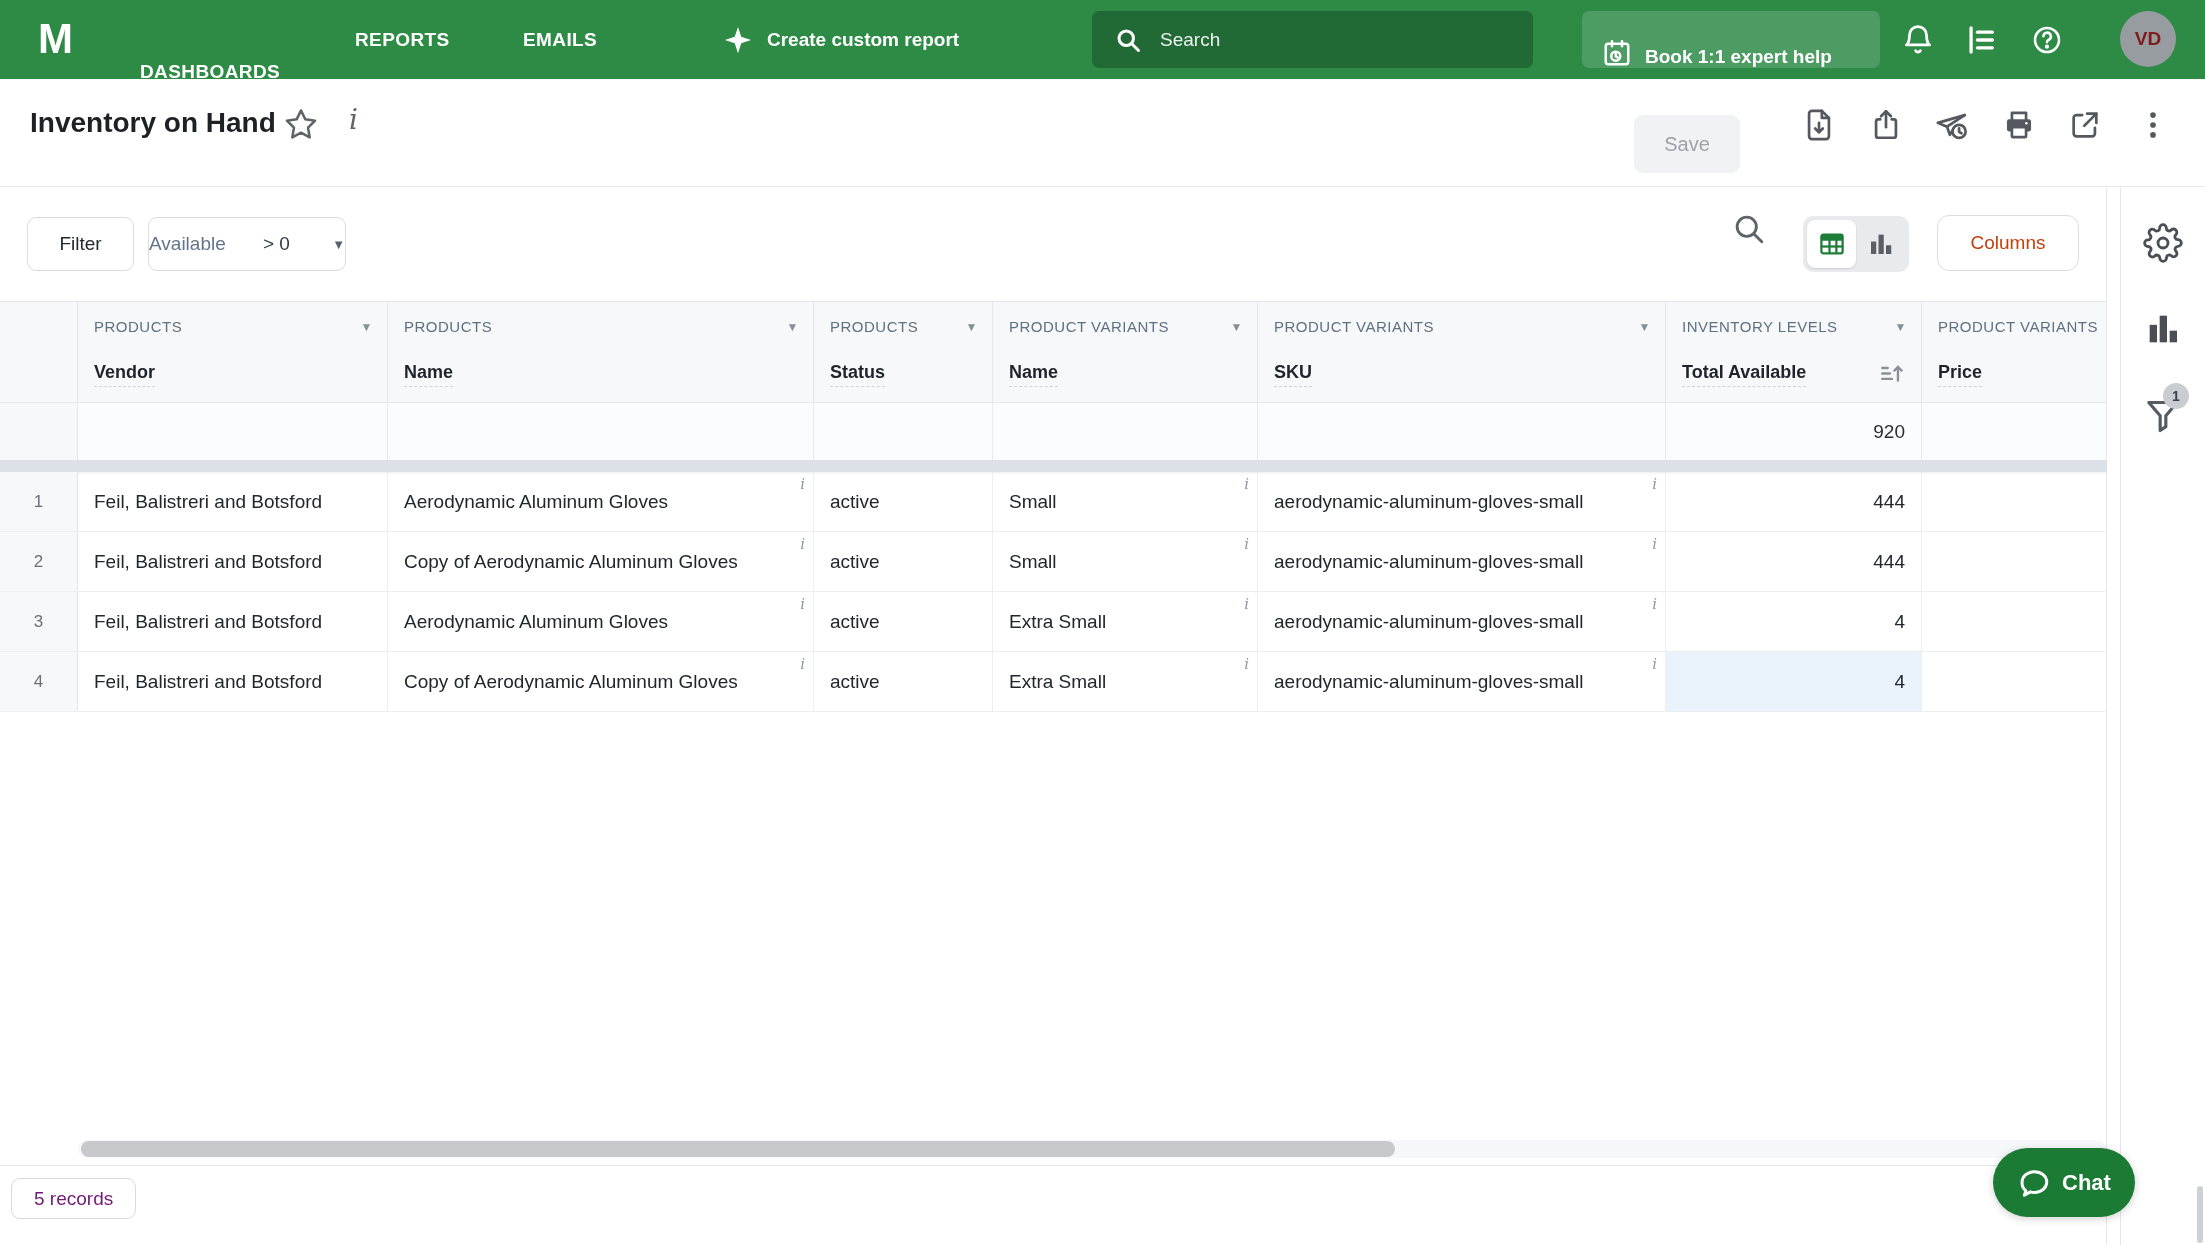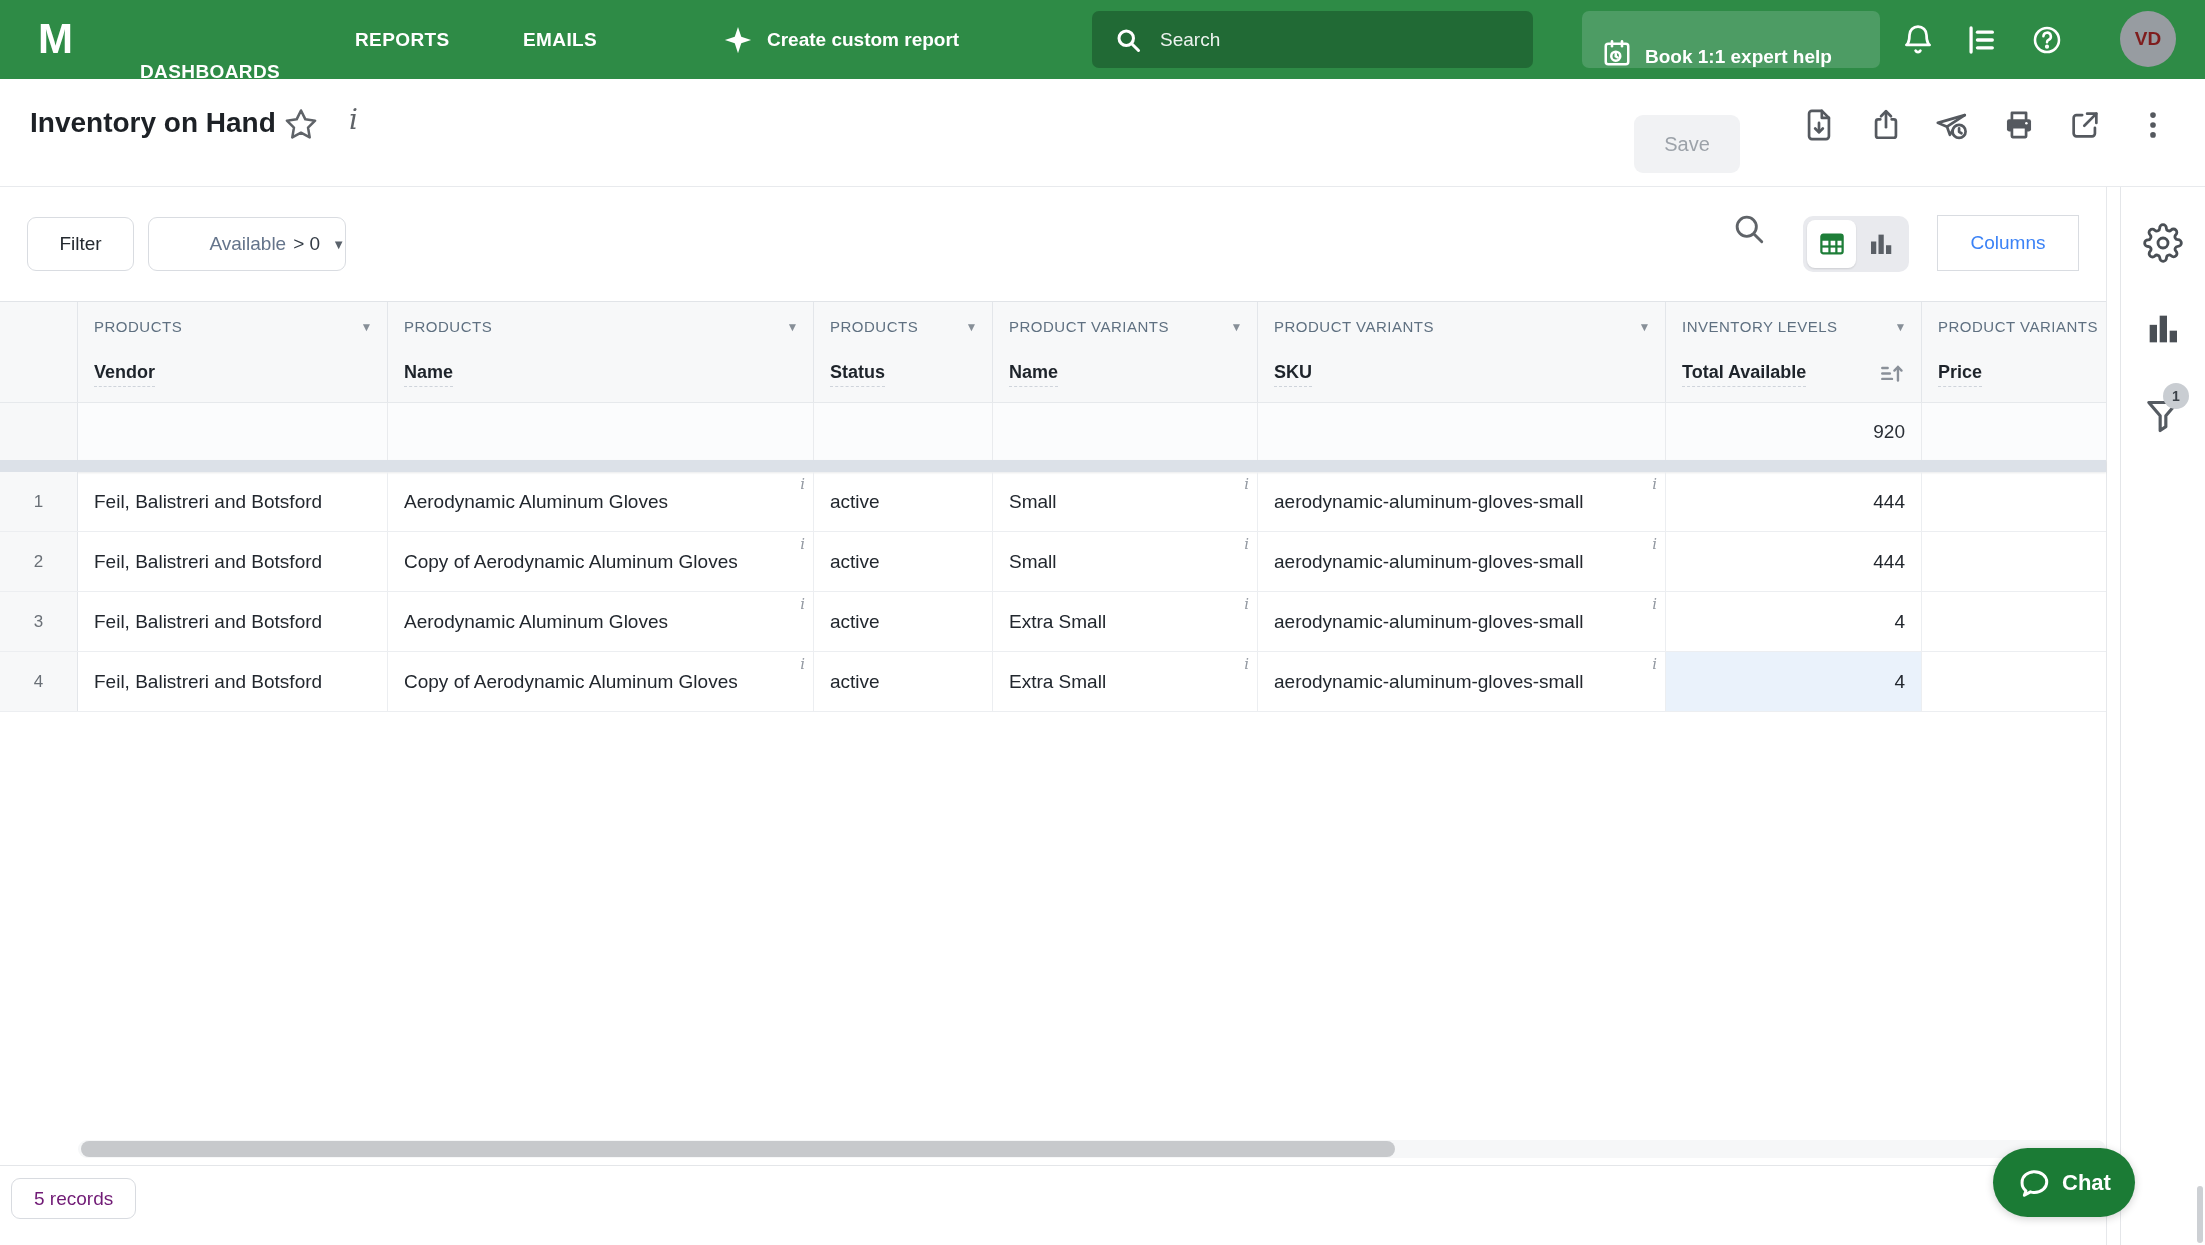--- a/index.html
+++ b/index.html
@@ -27,29 +27,29 @@
   #page-title{position:absolute;left:30px;top:28px;font-size:28px;font-weight:700;color:#1d2126;}
   #star-btn{position:absolute;left:283px;top:27px;color:#5f6368;cursor:pointer;}
   #title-info{position:absolute;left:349px;top:24px;font-family:"DejaVu Serif",serif;font-style:italic;font-size:28px;color:#5f6368;cursor:pointer;}
   #save-btn{position:absolute;left:1634px;top:36px;width:106px;height:58px;background:#f1f2f4;border:none;border-radius:9px;color:#9ca2a9;font-size:20px;font-family:"Liberation Sans",sans-serif;cursor:default;}
   .tb-icon{position:absolute;top:29px;color:#55595f;cursor:pointer;}
   #icon-download{left:1802px;} #icon-share{left:1869px;} #icon-schedule{left:1933px;}
   #icon-print{left:2002px;} #icon-external{left:2068px;} #icon-kebab{left:2136px;color:#55595f;font-size:30px;font-weight:700;line-height:30px;letter-spacing:0;}
   
   #filterbar{position:absolute;left:0;top:187px;width:2106px;height:114px;background:#fff;}
   #filter-btn{position:absolute;left:27px;top:30px;width:107px;height:54px;background:#fff;border:1px solid #d9dce1;border-radius:9px;font-size:19px;color:#24292f;font-family:"Liberation Sans",sans-serif;cursor:pointer;}
-  #quick-filter{position:absolute;left:148px;top:30px;width:198px;height:54px;background:#fff;border:1px solid #d9dce1;border-radius:9px;box-sizing:border-box;display:flex;align-items:center;justify-content:flex-end;gap:7px;font-size:19px;cursor:pointer;}
+  #quick-filter{position:absolute;left:148px;top:30px;width:198px;height:54px;background:#fff;border:1px solid #d9dce1;border-radius:9px;box-sizing:border-box;display:flex;align-items:center;justify-content:space-between;gap:7px;font-size:19px;cursor:pointer;}
   #quick-filter .qf-field{color:#64748b;}
   #quick-filter .qf-cond{color:#333b45;}
   #quick-filter .qf-caret{color:#5a626b;font-size:13px;margin-left:5px;}
   #table-search-icon{position:absolute;left:1731px;top:24px;color:#5f6368;cursor:pointer;}
   #view-toggle{position:absolute;left:1803px;top:29px;width:106px;height:56px;background:#e9eaee;border-radius:10px;display:flex;align-items:center;padding:4px;box-sizing:border-box;}
   #toggle-table{width:49px;height:48px;background:#fff;border-radius:8px;display:flex;align-items:center;justify-content:center;color:#1E7E38;box-shadow:0 1px 2px rgba(0,0,0,.12);cursor:pointer;}
   #toggle-chart{flex:1;display:flex;align-items:center;justify-content:center;color:#5a5f66;cursor:pointer;}
-  #columns-btn{position:absolute;left:1937px;top:28px;width:142px;height:56px;background:#fff;border:1px solid #d9dce1;border-radius:0;font-size:19px;color:#3b82f6;font-family:"Liberation Sans",sans-serif;cursor:pointer;}
+  #columns-btn{position:absolute;left:1937px;top:28px;width:142px;height:56px;background:#fff;border:1px solid #d9dce1;border-radius:12px;font-size:19px;color:#c2410c;font-family:"Liberation Sans",sans-serif;cursor:pointer;}
   
   #content-right-border{position:absolute;left:2106px;top:187px;width:1px;height:1058px;background:#e6e8eb;}
   #sidebar{position:absolute;left:2120px;top:187px;width:85px;height:1058px;background:#fff;border-left:1px solid #e4e6e9;box-sizing:border-box;}
   .side-icon{position:absolute;left:22px;color:#4a4f55;cursor:pointer;}
   #side-gear{top:36px;} #side-chart{top:122px;} #side-funnel{top:208px;color:#555b62;}
   #funnel-badge{position:absolute;left:42px;top:196px;width:26px;height:26px;border-radius:50%;background:#c9cdd2;color:#3c4249;font-size:14px;font-weight:700;display:flex;align-items:center;justify-content:center;}
   
   #tablewrap{position:absolute;left:0;top:301px;width:2106px;height:863px;border-top:1px solid #e1e4e8;border-bottom:1px solid #e4e6e9;box-sizing:content-box;background:#fff;}
   .flexrow{display:flex;}
   .col-num{width:78px;flex:none;}

